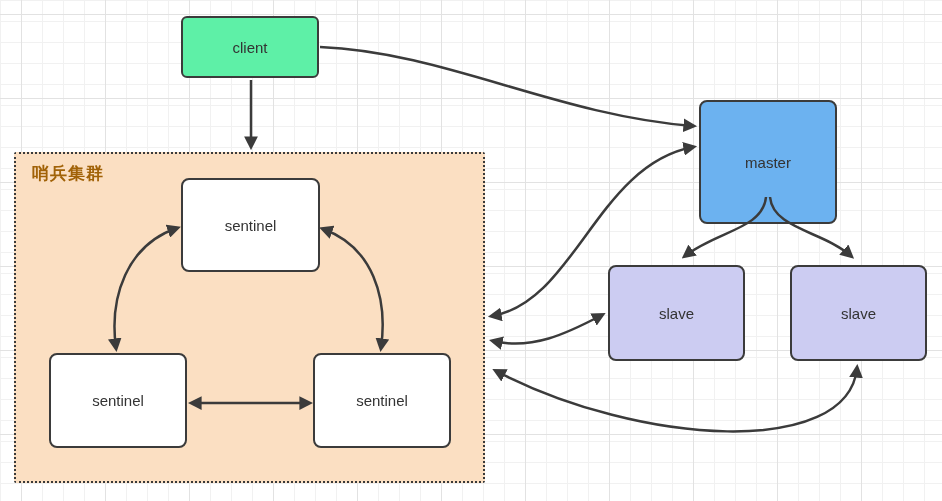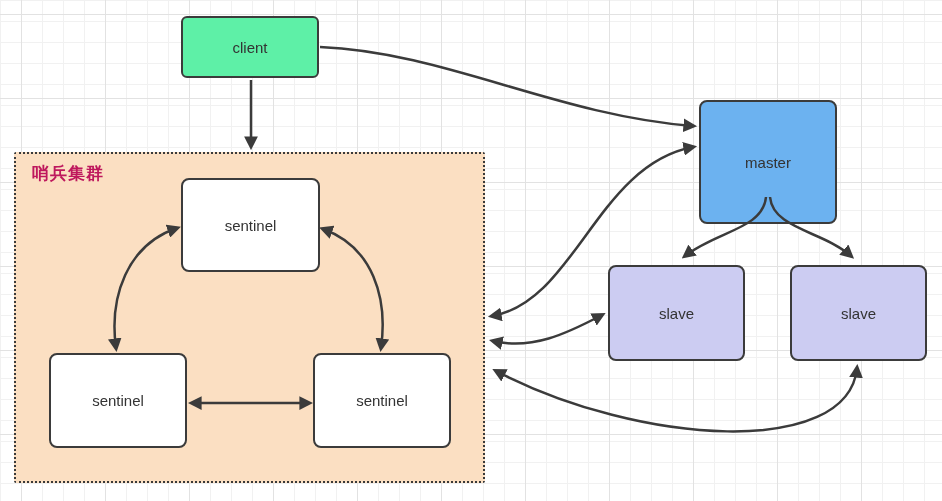--- a/index.html
+++ b/index.html
@@ -31,21 +31,21 @@
     border: 2px dotted #3a3a3a;
     box-sizing: border-box;
     border-radius: 2px;
   }
   .group-label {
     position: absolute;
     top: 8px;
     left: 16px;
     font-size: 17px;
     font-weight: bold;
-    color: #be185d;
+    color: #a16207;
     letter-spacing: 1px;
   }
   .node {
     position: absolute;
     display: flex;
     align-items: center;
     justify-content: center;
     border: 2.5px solid #3b3b3b;
     border-radius: 8px;
     box-sizing: border-box;

